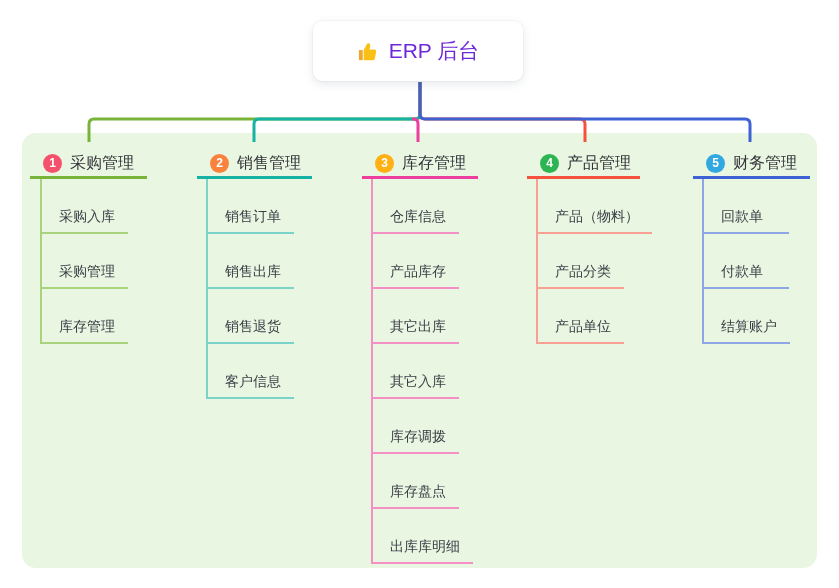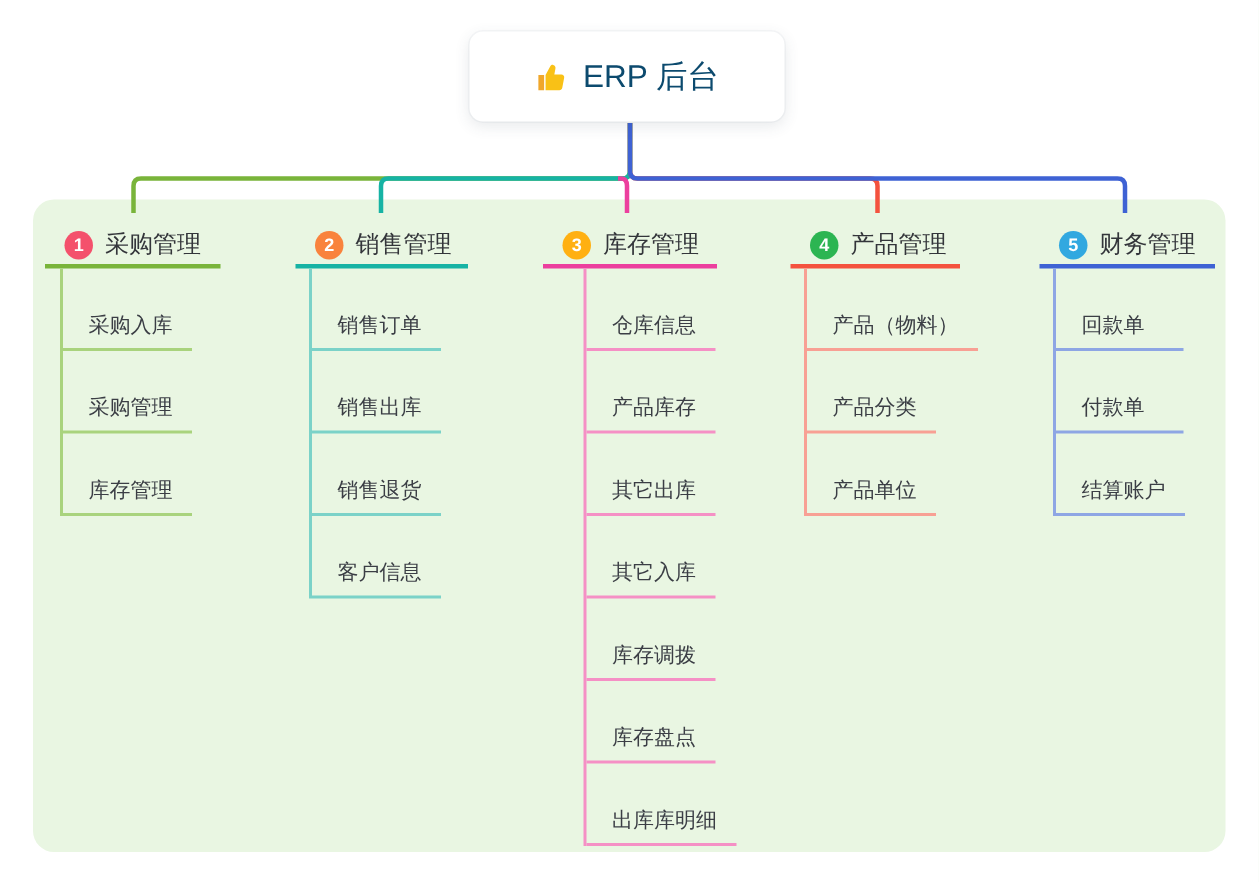--- a/index.html
+++ b/index.html
@@ -12,21 +12,21 @@
   .panel{
     position:absolute;left:22px;top:133px;width:795px;height:435px;
     border-radius:14px;
   }
   .connectors{position:absolute;left:0;top:0;width:839px;height:588px;pointer-events:none;}
   .root-card{
     position:absolute;left:313px;top:21px;width:210px;height:60px;
     background:#ffffff;border-radius:9px;
     box-shadow:0 3px 10px rgba(60,70,90,.12),0 0 0 1px rgba(60,70,90,.04);
     display:flex;align-items:center;justify-content:center;gap:9px;
-    font-size:21px;font-weight:500;color:#0c4a6e;cursor:pointer;
+    font-size:21px;font-weight:500;color:#6d28d9;cursor:pointer;
   }
   .root-card svg{display:block;}
   .branch{position:absolute;top:150px;}
   .branch-title{
     box-sizing:border-box;height:29px;
     display:flex;align-items:center;gap:8px;padding-left:13px;
     border-bottom:3px solid var(--main);
     font-size:16px;font-weight:500;color:#33353a;cursor:pointer;white-space:nowrap;
   }
   .badge{
@@ -95,21 +95,21 @@
       <div class="child">销售退货</div>
       <div class="child">客户信息</div>
     </div>
   </div>
 
   <div class="branch" style="left: 362px; width: 116px; --main: #ec3f9e; --line: #f590c5;">
     <div class="branch-title">
       <span class="badge" style="background: rgb(255, 176, 18);">3</span>
       <span>库存管理</span>
     </div>
-    <div class="children" style="left:27px;">
+    <div class="children" style="left:9px;">
       <div class="child">仓库信息</div>
       <div class="child">产品库存</div>
       <div class="child">其它出库</div>
       <div class="child">其它入库</div>
       <div class="child">库存调拨</div>
       <div class="child">库存盘点</div>
       <div class="child">出库库明细</div>
     </div>
   </div>
 

